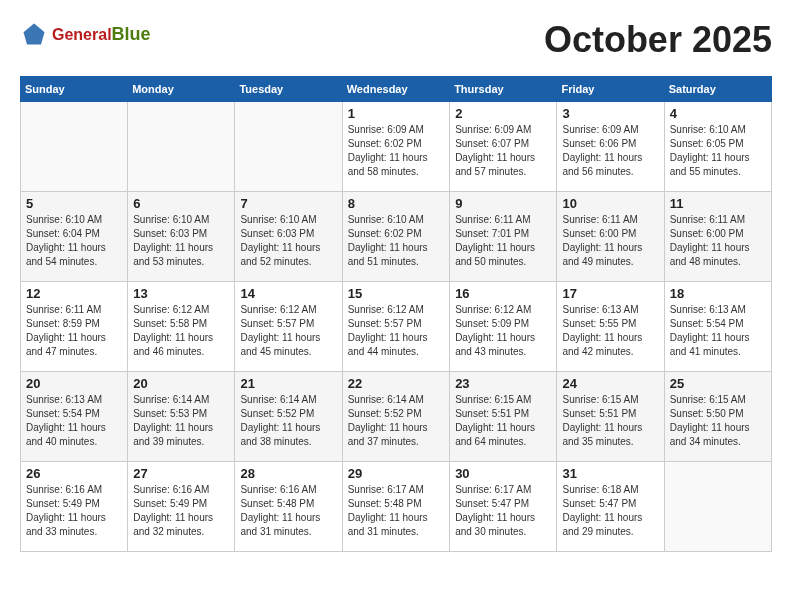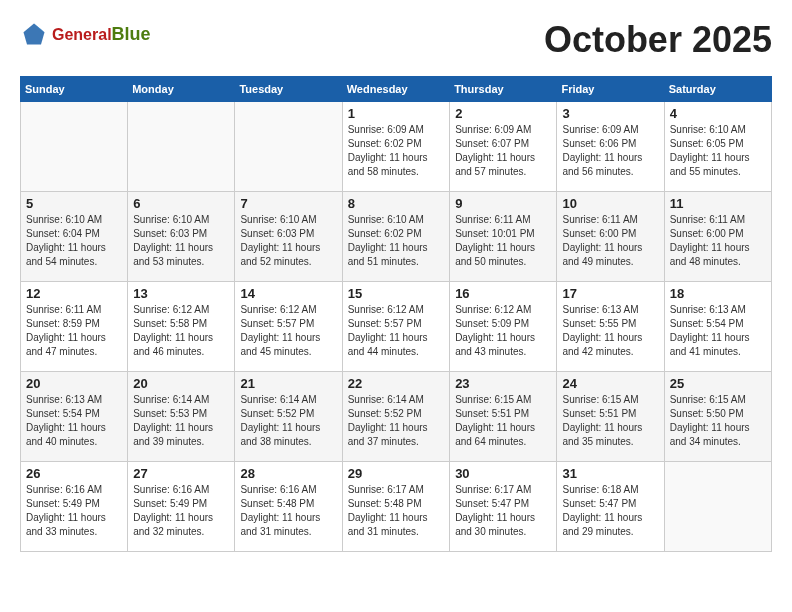--- a/index.html
+++ b/index.html
@@ -213,21 +213,21 @@
             <div>
               <div>Daylight: 11 hours</div>
               <div>and 51 minutes.</div>
             </div>
           </div>
         </td>
         <td>
           <div class="day-number">9</div>
           <div class="day-info">
             <div>Sunrise: 6:11 AM</div>
-            <div>Sunset: 10:01 PM</div>
+            <div>Sunset: 7:01 PM</div>
             <div>
               <div>Daylight: 11 hours</div>
               <div>and 50 minutes.</div>
             </div>
           </div>
         </td>
         <td>
           <div class="day-number">10</div>
           <div class="day-info">
             <div>Sunrise: 6:11 AM</div>

